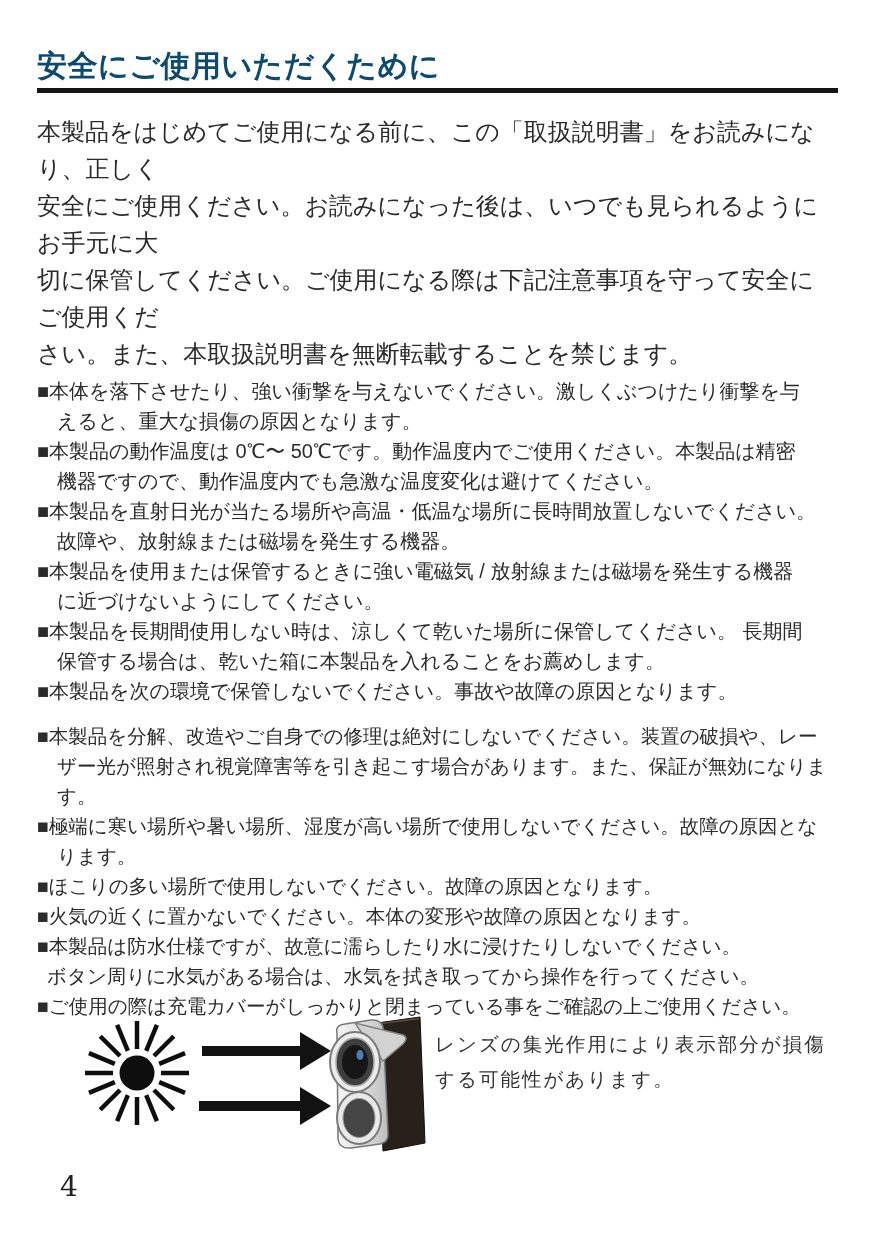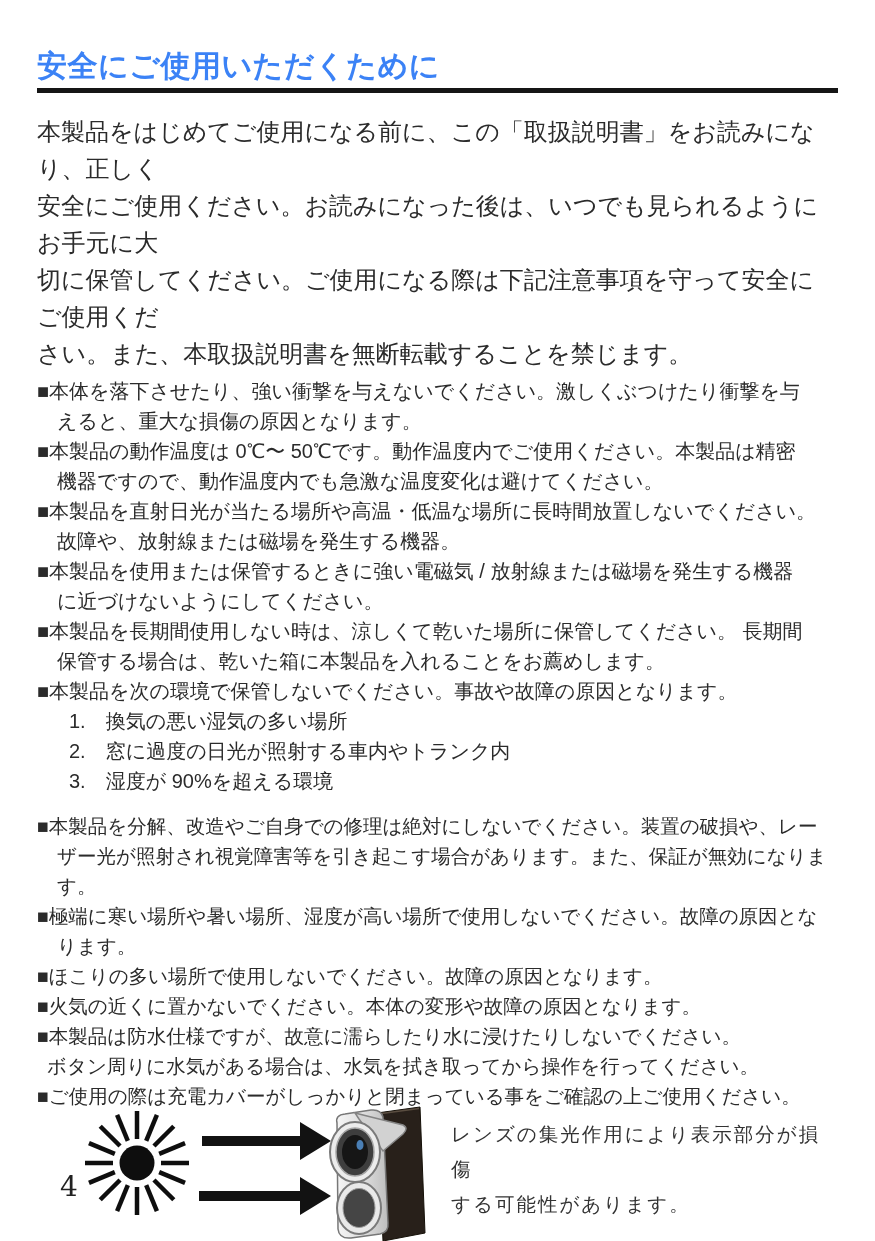--- a/index.html
+++ b/index.html
@@ -8,21 +8,21 @@
     font-family: "Liberation Sans", sans-serif;
     color: #2b2b2b;
     position: relative;
     overflow: hidden;
   }
   .content { padding: 0 37px; width: 801px; }
 
   .title {
     margin: 0; padding-top: 48px;
     font-size: 30px; font-weight: 700; line-height: 35px;
-    color: #3b82f6; letter-spacing: 0.5px;
+    color: #0c4a6e; letter-spacing: 0.5px;
   }
   .title-rule { height: 5px; background: #151515; margin-top: 5px; }
 
   .intro {
     margin: 20px 0 0 0;
     font-size: 24px; line-height: 37px;
     white-space: pre-line;
   }
 
   .warn-group { margin-top: 4px; font-size: 20px; line-height: 30px; }
@@ -33,21 +33,21 @@
   }
   .warn-item.half-indent { padding-left: 10px; text-indent: -10px; }
   .sub-list { padding-left: 32px; }
   .sub-item { line-height: 30px; }
 
   .note { margin: 28px 0 0 0; font-size: 20px; line-height: 30px; }
 
   .illustration { position: relative; height: 150px; margin-top: -8px; width: 801px; }
   .illustration svg { display: block; }
   .caption {
-    position: absolute; left: 414px; top: 14px;
+    position: absolute; left: 398px; top: 14px;
     font-size: 19.5px; line-height: 35px; letter-spacing: 2px;
     color: #333333; white-space: pre-line;
   }
 
   .page-number {
     position: absolute; left: 60px; top: 1170px;
     font-family: "DejaVu Serif", serif;
     font-size: 28px; color: #222222;
   }
 </style>
@@ -70,25 +70,20 @@
 えると、重大な損傷の原因となります。</div>
       <div class="warn-item">■本製品の動作温度は 0℃〜 50℃です。動作温度内でご使用ください。本製品は精密
 機器ですので、動作温度内でも急激な温度変化は避けてください。</div>
       <div class="warn-item">■本製品を直射日光が当たる場所や高温・低温な場所に長時間放置しないでください。
 故障や、放射線または磁場を発生する機器。</div>
       <div class="warn-item">■本製品を使用または保管するときに強い電磁気 / 放射線または磁場を発生する機器
 に近づけないようにしてください。</div>
       <div class="warn-item">■本製品を長期間使用しない時は、涼しくて乾いた場所に保管してください。 長期間
 保管する場合は、乾いた箱に本製品を入れることをお薦めします。</div>
       <div class="warn-item">■本製品を次の環境で保管しないでください。事故や故障の原因となります。</div>
-      <div class="sub-list">
-        <div class="sub-item">1.　換気の悪い湿気の多い場所</div>
-        <div class="sub-item">2.　窓に過度の日光が照射する車内やトランク内</div>
-        <div class="sub-item">3.　湿度が 90%を超える環境</div>
-      </div>
     </div>
 
     <div class="warn-group g2">
       <div class="warn-item">■本製品を分解、改造やご自身での修理は絶対にしないでください。装置の破損や、レー
 ザー光が照射され視覚障害等を引き起こす場合があります。また、保証が無効になりま
 す。</div>
       <div class="warn-item">■極端に寒い場所や暑い場所、湿度が高い場所で使用しないでください。故障の原因とな
 ります。</div>
       <div class="warn-item">■ほこりの多い場所で使用しないでください。故障の原因となります。</div>
       <div class="warn-item">■火気の近くに置かないでください。本体の変形や故障の原因となります。</div>

